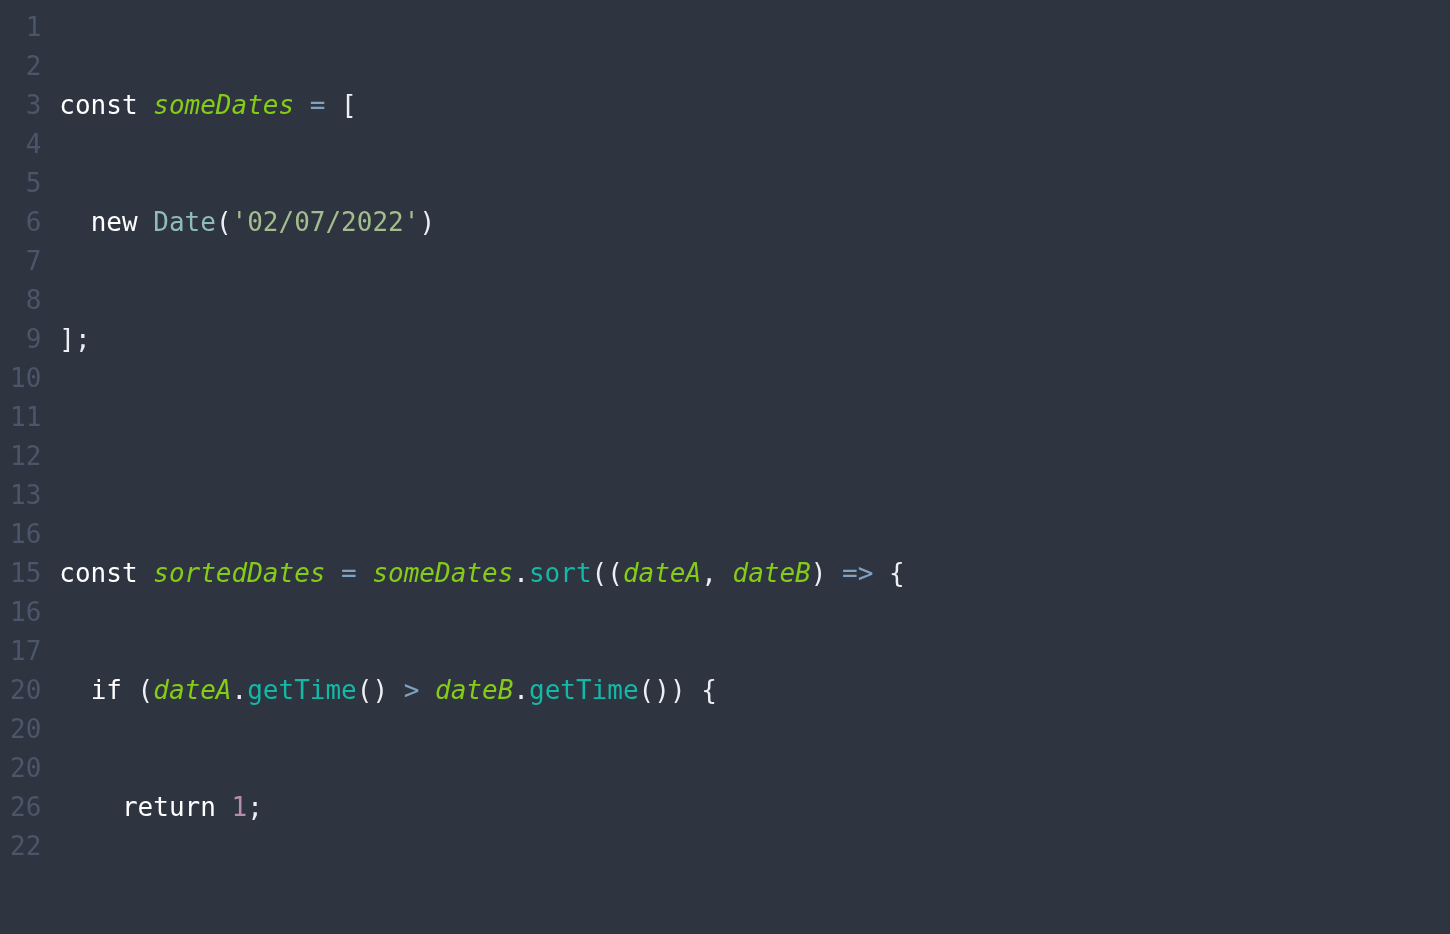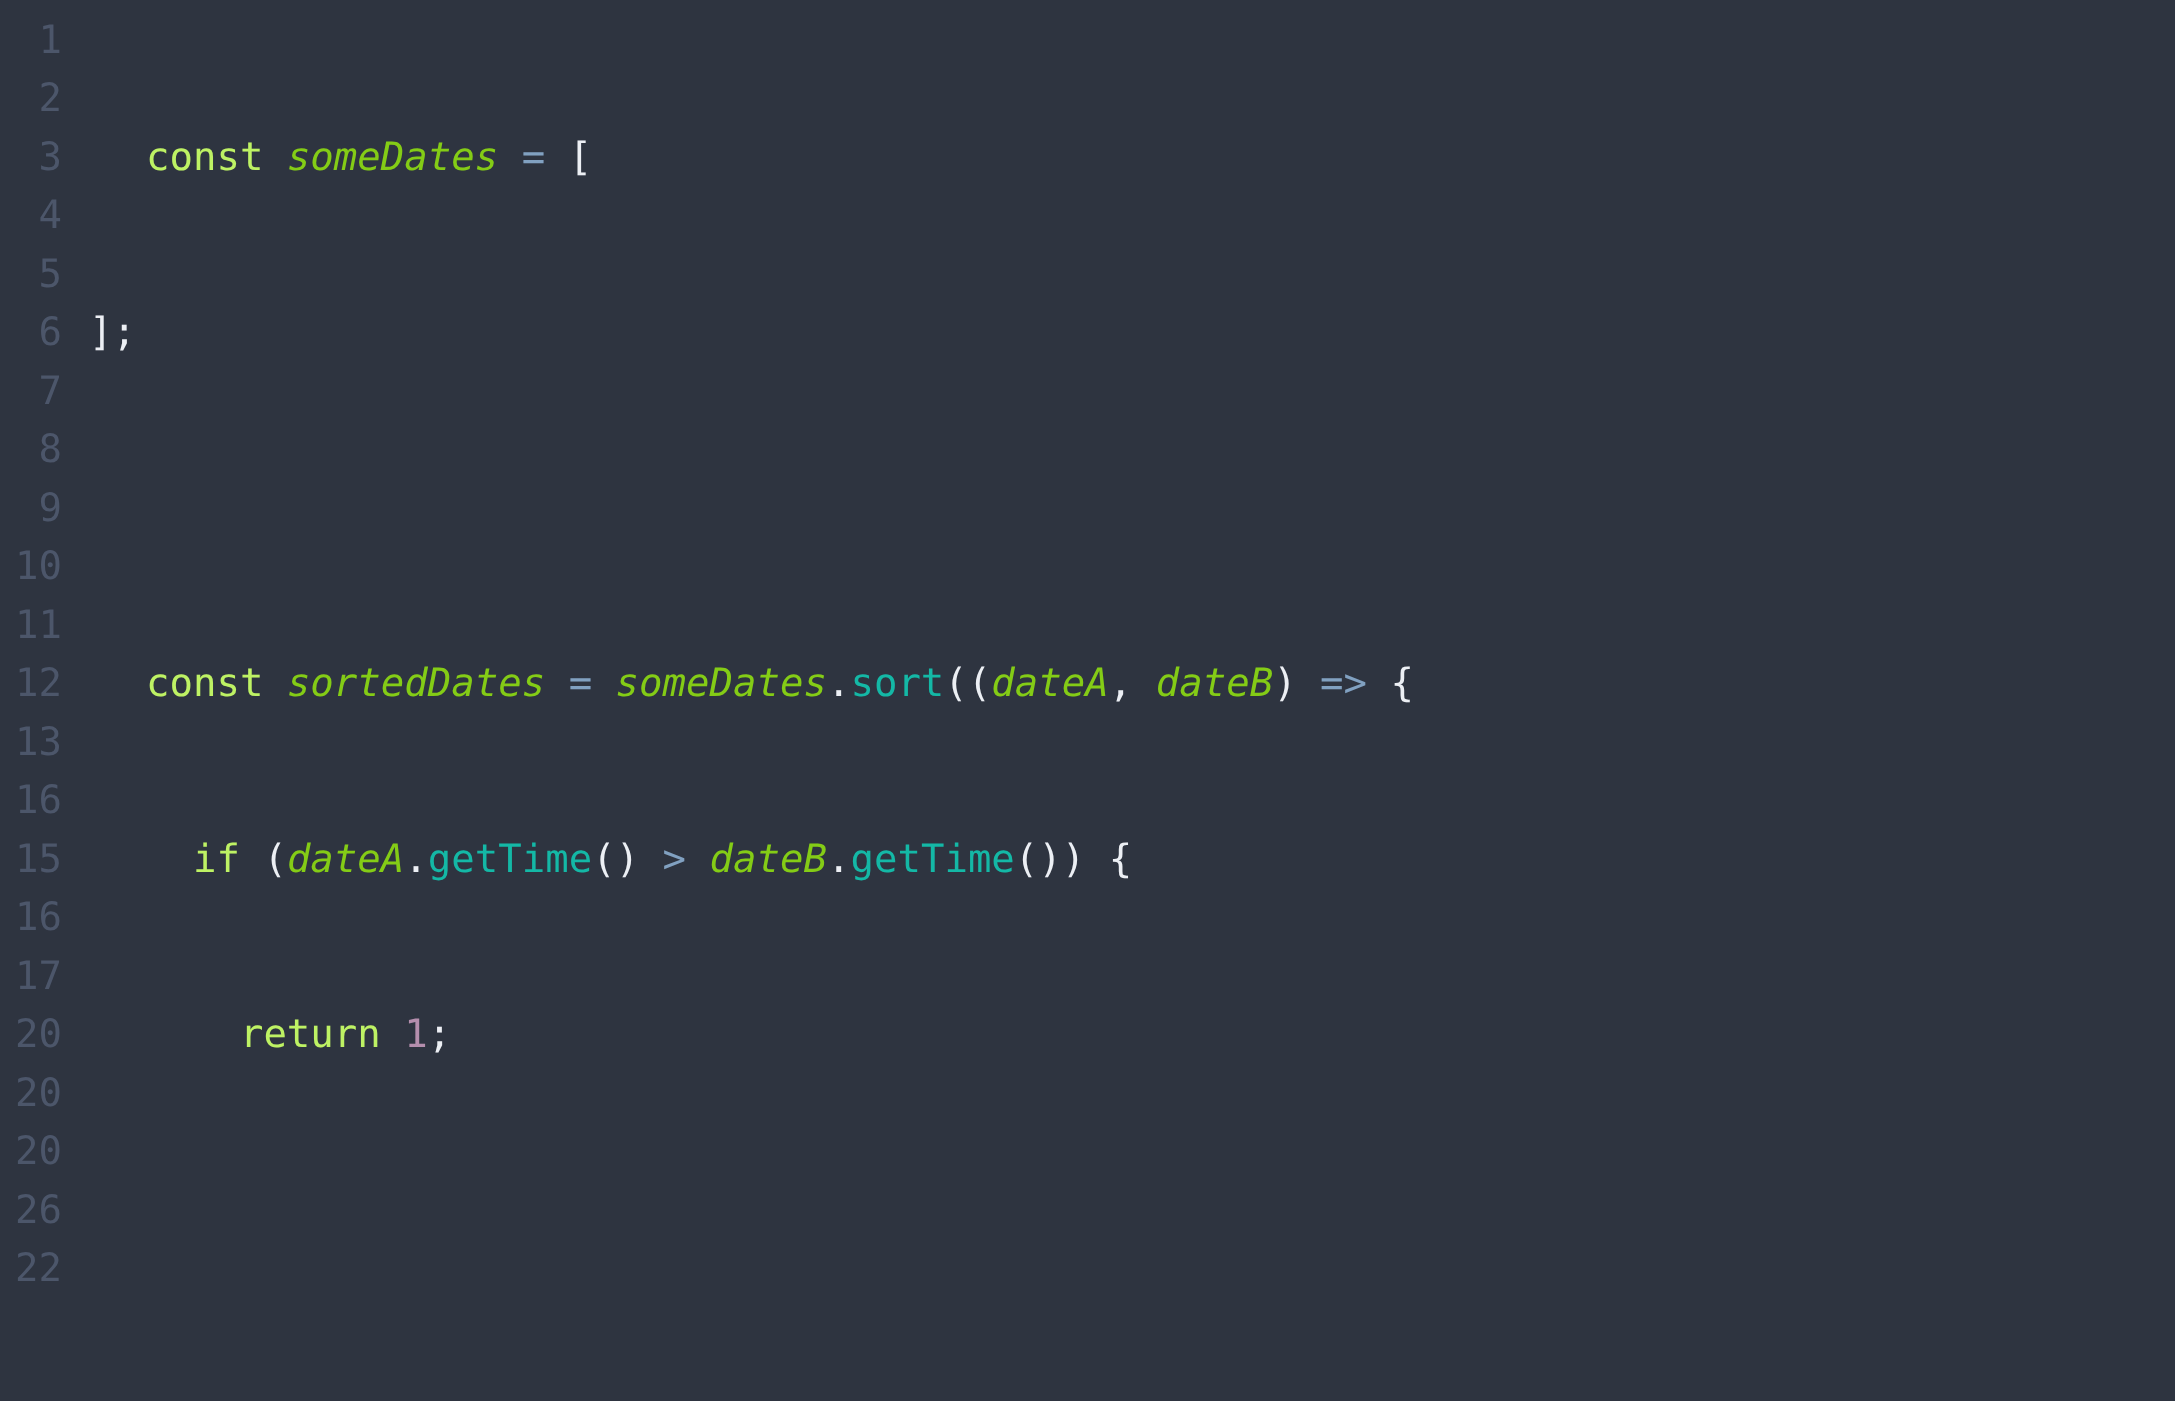--- a/index.html
+++ b/index.html
@@ -38,21 +38,21 @@
     .code {
       color: #d8dee9;
       white-space: pre;
       flex: 1;
     }
     .code .line {
       display: block;
       height: 39px;
       line-height: 39px;
     }
-    .kw { color: #bef264; margin-left: 38px; }
+    .kw { color: #ffffff; }
     .fn { color: #14b8a6; }
     .cls { color: #8fbcbb; }
     .str { color: #a3be8c; }
     .num { color: #b48ead; }
     .op { color: #81a1c1; }
     .punc { color: #eceff4; }
     .ident { color: #84cc16; font-style: italic; }
     .arrow { color: #81a1c1; }
   </style>
 </head>
@@ -78,20 +78,21 @@
     <span class="ln">16</span>
     <span class="ln">17</span>
     <span class="ln">20</span>
     <span class="ln">20</span>
     <span class="ln">20</span>
     <span class="ln">26</span>
     <span class="ln">22</span>
   </div>
   <div class="code">
     <span class="line"><span class="kw">const</span> <span class="ident">someDates</span> <span class="op">=</span> <span class="punc">[</span></span>
+    <span class="line">  <span class="kw">new</span> <span class="cls">Date</span><span class="punc">(</span><span class="str">'02/07/2022'</span><span class="punc">)</span></span>
     <span class="line"><span class="punc">]</span><span class="punc">;</span></span>
     <span class="line"> </span>
     <span class="line"><span class="kw">const</span> <span class="ident">sortedDates</span> <span class="op">=</span> <span class="ident">someDates</span><span class="punc">.</span><span class="fn">sort</span><span class="punc">(</span><span class="punc">(</span><span class="ident">dateA</span><span class="punc">,</span> <span class="ident">dateB</span><span class="punc">)</span> <span class="arrow">=&gt;</span> <span class="punc">{</span></span>
     <span class="line">  <span class="kw">if</span> <span class="punc">(</span><span class="ident">dateA</span><span class="punc">.</span><span class="fn">getTime</span><span class="punc">(</span><span class="punc">)</span> <span class="op">&gt;</span> <span class="ident">dateB</span><span class="punc">.</span><span class="fn">getTime</span><span class="punc">(</span><span class="punc">)</span><span class="punc">)</span> <span class="punc">{</span></span>
     <span class="line">    <span class="kw">return</span> <span class="num">1</span><span class="punc">;</span></span>
     
     
     
     
     

